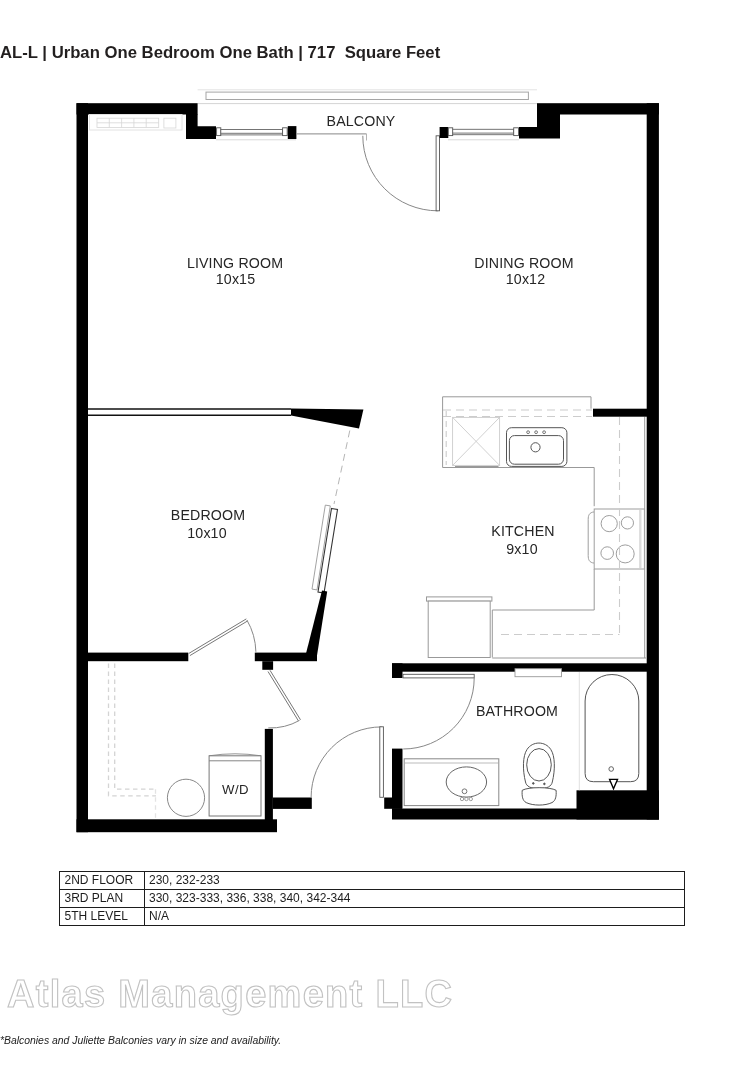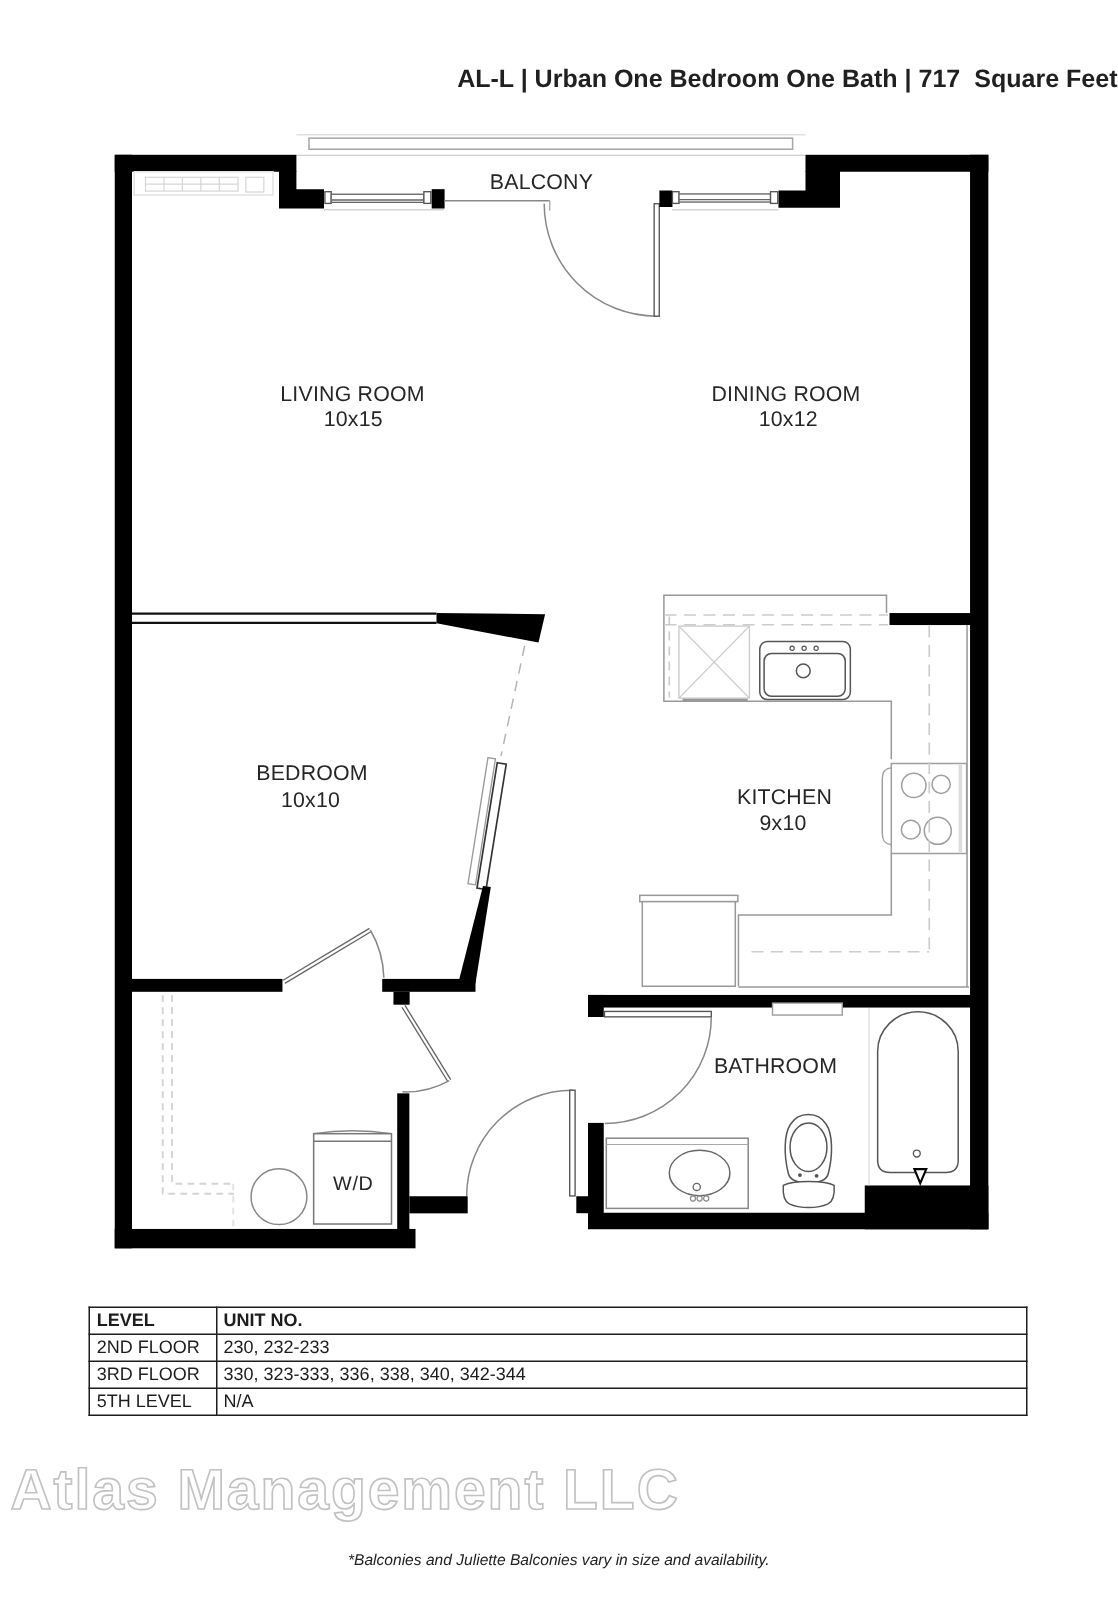--- a/index.html
+++ b/index.html
@@ -1,25 +1,25 @@
 <!DOCTYPE html>
 <html><head>
 <meta charset="utf-8">
 <style>
   html,body{margin:0;padding:0;background:#ffffff;}
   body{width:745px;height:1080px;position:relative;font-family:"Liberation Sans",sans-serif;overflow:hidden;}
-  #title{position:absolute;left:0;top:43px;width:745px;text-align:right;
+  #title{position:absolute;left:0;top:43px;width:745px;text-align:left;
          font-size:16.7px;font-weight:bold;color:#221f1f;}
   #plan{position:absolute;left:0;top:0;}
   table.avail{position:absolute;left:59px;top:870.5px;width:626px;border-collapse:collapse;
         font-size:12px;color:#1d1d1d;table-layout:fixed;}
   table.avail td{border:1.5px solid #1d1d1d;padding:0 0 0 4.5px;height:17px;line-height:12px;
         white-space:nowrap;overflow:hidden;}
   td.b{font-weight:bold;}
-  #foot{position:absolute;left:0;top:1034.5px;width:745px;text-align:center;
+  #foot{position:absolute;left:0;top:1034.5px;width:745px;text-align:left;
         font-size:10.4px;font-style:italic;color:#222;}
   #wm{position:absolute;left:7px;top:973px;font-size:38px;color:rgba(255,255,255,0);
       -webkit-text-stroke:1.1px #c2c2c2;letter-spacing:1.3px;white-space:nowrap;font-weight:bold;}
 </style>
 </head>
 <body>
 
 <div id="title">AL-L | Urban One Bedroom One Bath | 717&nbsp; Square Feet</div>
 
 <svg id="plan" width="745" height="860" viewBox="0 0 745 860">
@@ -262,29 +262,25 @@
   </g>
 </svg>
 
 <table class="avail">
   <colgroup>
       <col style="width:84.5px">
       <col>
     </colgroup>
   <tbody>
   <tr>
-        <td class="b">LEVEL</td>
-        <td class="b">UNIT NO.</td>
-      </tr>
-  <tr>
         <td>2ND FLOOR</td>
         <td>230, 232-233</td>
       </tr>
   <tr>
-        <td>3RD FLOOR</td>
+        <td>3RD PLAN</td>
         <td>330, 323-333, 336, 338, 340, 342-344</td>
       </tr>
   <tr>
         <td>5TH LEVEL</td>
         <td>N/A</td>
       </tr>
 </tbody>
   </table>
 
 <div id="foot">*Balconies and Juliette Balconies vary in size and availability.</div>

